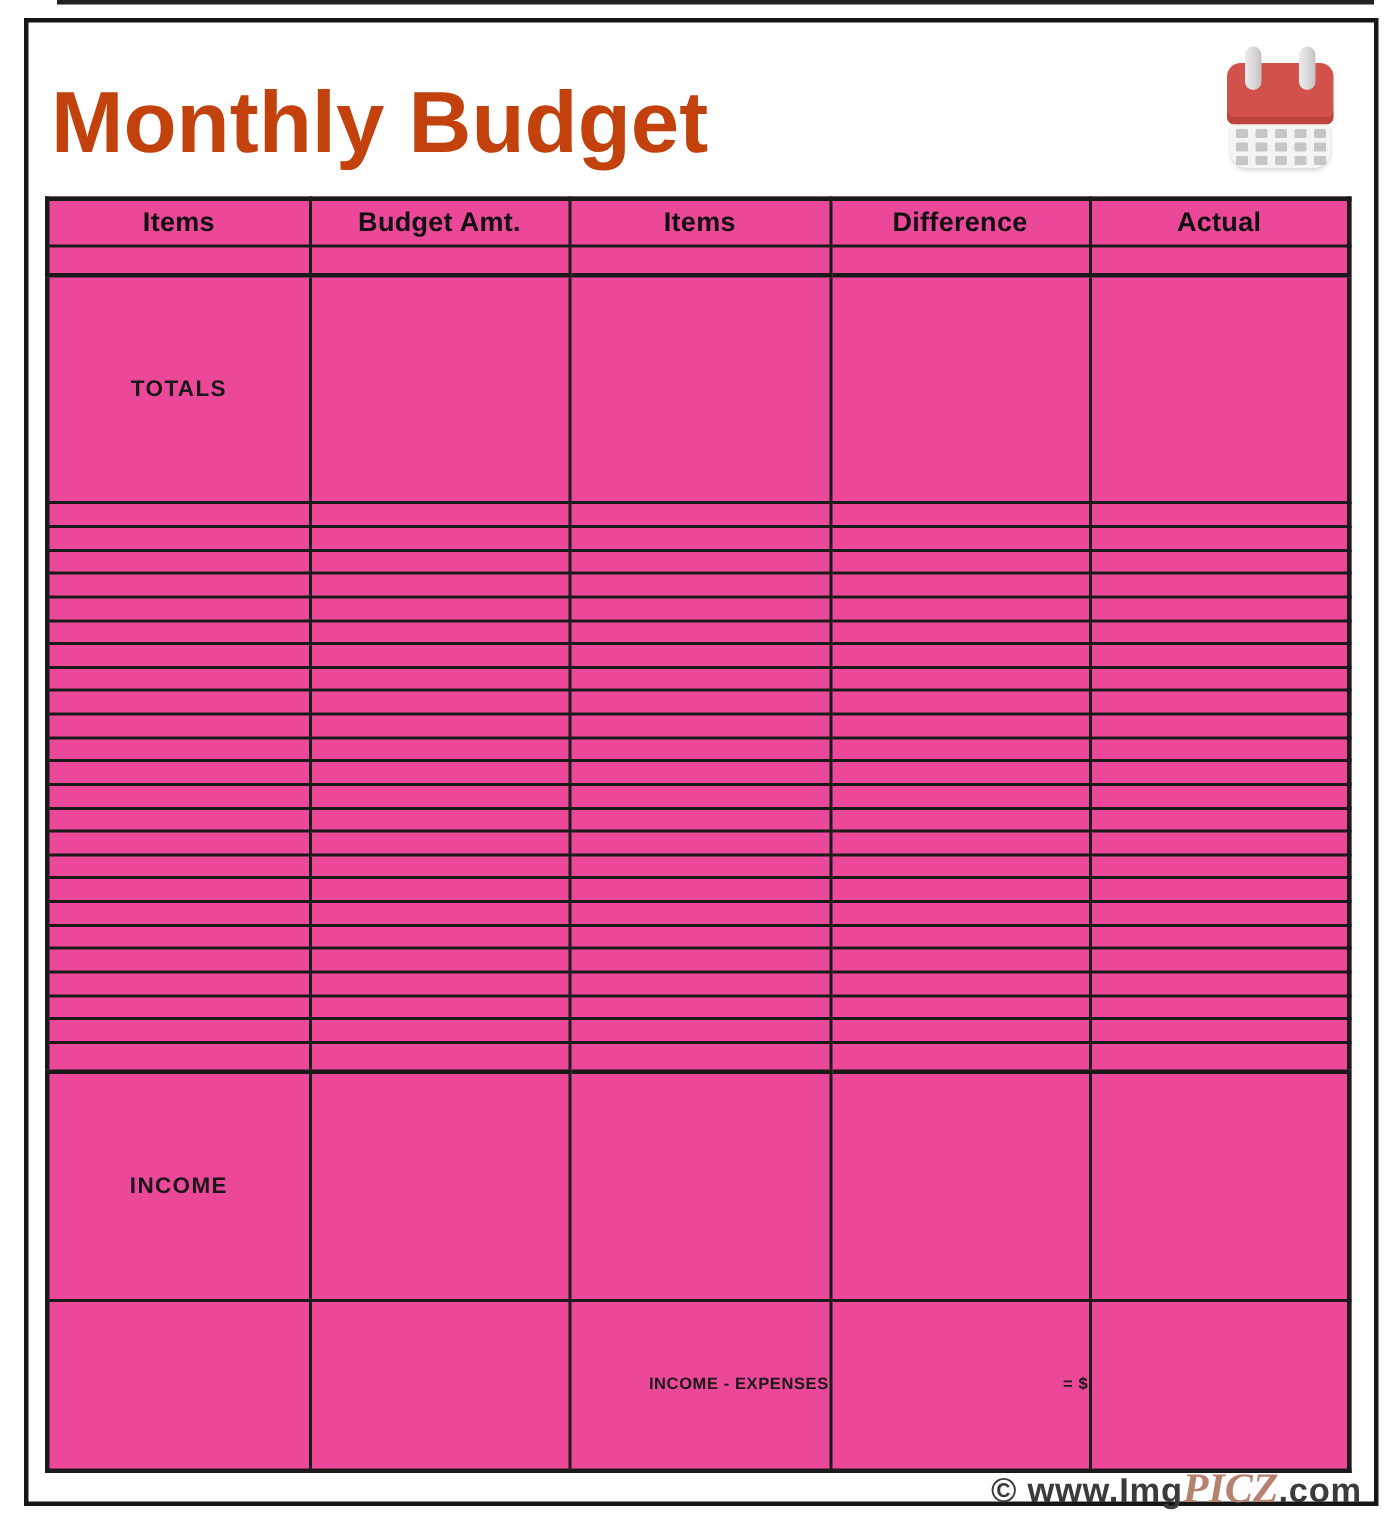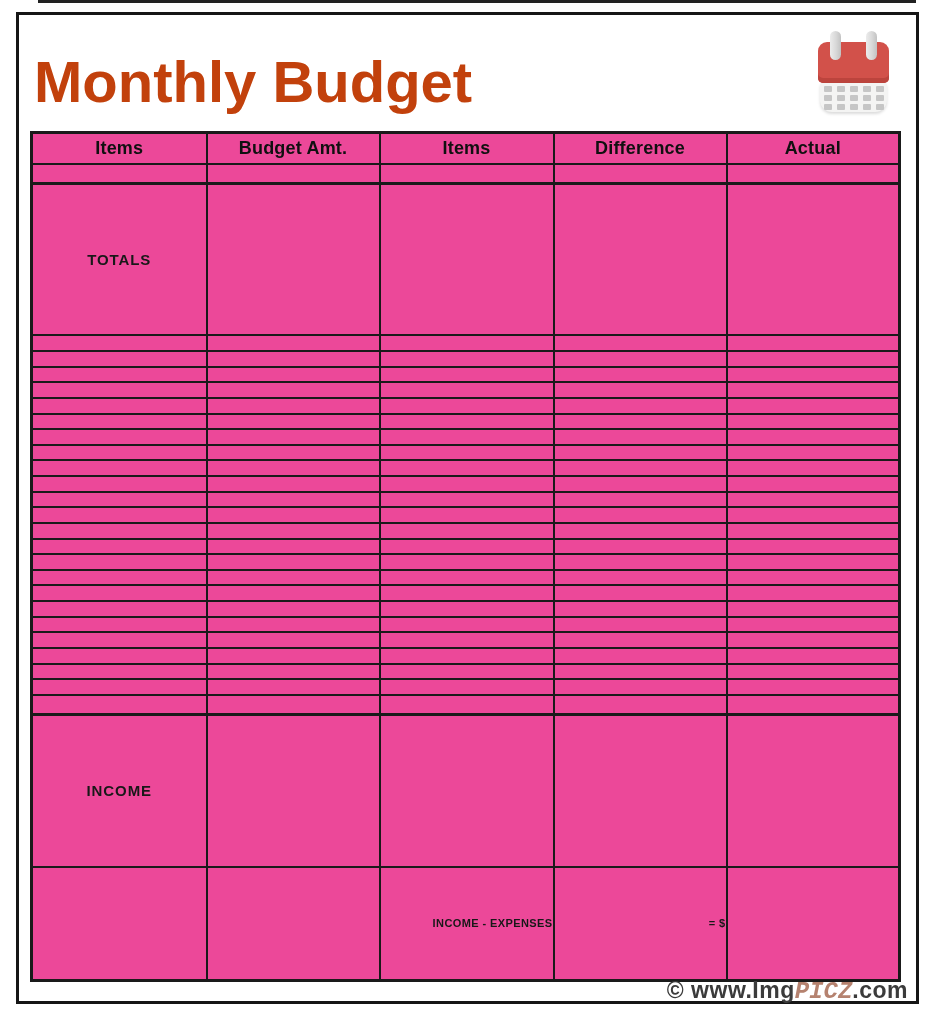--- a/index.html
+++ b/index.html
@@ -45,22 +45,22 @@
   .budget-table th{font-size:18px;font-weight:bold;color:#101010;letter-spacing:.2px;text-align:center;}
   .budget-table td{font-size:15px;font-weight:bold;letter-spacing:.9px;text-align:center;
                    color:#181818;vertical-align:middle;}
   .budget-table tr.section td{border-top-width:3px;}
   .budget-table tr.final td{font-size:11px;letter-spacing:.4px;text-align:right;}
   .budget-table tr.final td:nth-child(3){padding-left:7px;}
   .budget-table tr.final td:nth-child(4){padding-left:12px;}
   
   .watermark{position:absolute;right:24px;top:977px;z-index:5;
              font-size:23px;font-weight:bold;color:var(--wm);letter-spacing:.5px;white-space:nowrap;}
-  .wm-accent{font-family:Liberation Mono, monospace;font-style:italic;font-weight:bold;
-             font-size:24px;color:var(--wm-accent);letter-spacing:0;}
+  .wm-accent{font-family:Liberation Serif, serif;font-style:italic;font-weight:bold;
+             font-size:28px;color:var(--wm-accent);letter-spacing:0;}
 </style>
 </head>
 <body>
 
 <div class="page">
 
   <div class="top-strip"></div>
   <div class="frame"></div>
 
   <h1 class="title">Monthly Budget</h1>

